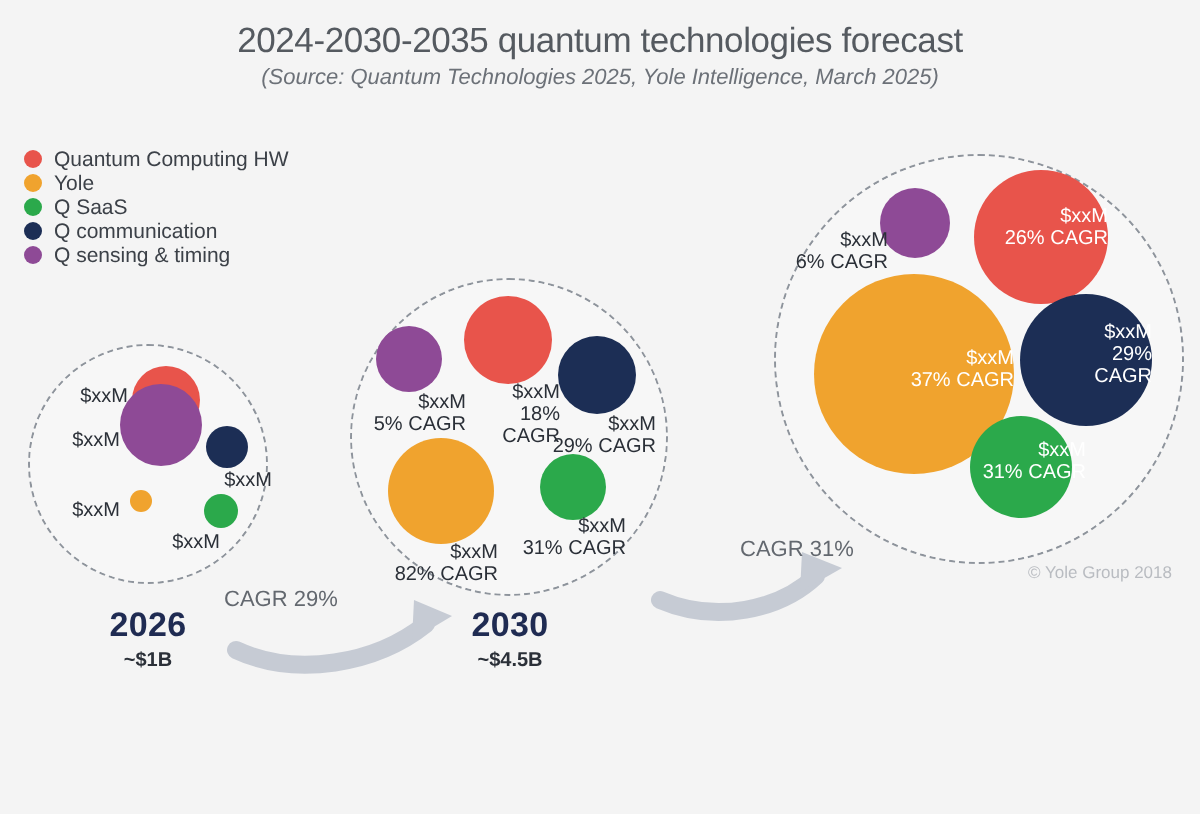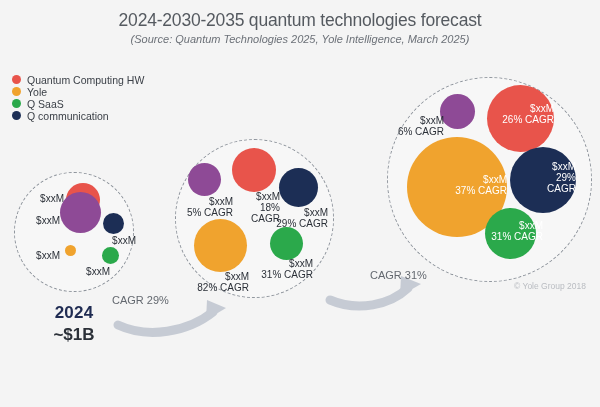--- a/index.html
+++ b/index.html
@@ -101,21 +101,21 @@
     text-align: center;
     width: 140px;
   }
   .year-label {
     font-size: 17px;
     font-weight: bold;
     color: #1f2b52;
     letter-spacing: 0.2px;
   }
   .year-value {
-    font-size: 17px;
+    font-size: 10px;
     font-weight: bold;
     color: #2b3038;
     margin-top: 2px;
   }
 
   
   .cagr-label {
     position: absolute;
     font-size: 11px;
     color: #63686f;
@@ -149,20 +149,24 @@
       <span class="legend-dot" style="background:#f0a32e"></span>
       <span class="legend-label">Yole</span>
     </div>
     <div class="legend-row">
       <span class="legend-dot" style="background:#2ba94b"></span>
       <span class="legend-label">Q SaaS</span>
     </div>
     <div class="legend-row">
       <span class="legend-dot" style="background:#1c2e55"></span>
       <span class="legend-label">Q communication</span>
+    </div>
+    <div class="legend-row">
+      <span class="legend-dot" style="background:#8e4a96"></span>
+      <span class="legend-label">Q sensing &amp; timing</span>
     </div>
   </div>
 
   <svg class="abs" style="left:0;top:0;width:600px;height:407px;pointer-events:none;">
 
     <g>
       <path d="M118 325 C 148 339, 188 332, 213 312" fill="none" stroke="#c6cbd4" stroke-width="9" stroke-linecap="round"></path>
       <polygon points="207,300 226,308 206,320" fill="#c6cbd4"></polygon>
     </g>
 
@@ -186,21 +190,21 @@
   <div class="bubble" style="left:103px; top:213px; width:21px; height:21px; background:#1c2e55;"></div>
   <div class="bubble-text" style="left:92px; top:236px; width:44px;">$xxM</div>
 
   <div class="bubble" style="left:65px; top:245px; width:11px; height:11px; background:#f0a32e;"></div>
   <div class="bubble-text" style="left:16px; top:251px; width:44px;">$xxM</div>
 
   <div class="bubble" style="left:102px; top:247px; width:17px; height:17px; background:#2ba94b;"></div>
   <div class="bubble-text" style="left:66px; top:267px; width:44px;">$xxM</div>
 
   <div class="year-block" style="left:4px; top:303px;">
-    <div class="year-label">2024</div>
+    <div class="year-label">2026</div>
     <div class="year-value">~$1B</div>
   </div>
 
   <div class="cluster-ring" style="left:175px; top:139px; width:159px; height:159px;"></div>
 
   <div class="bubble" style="left:232px; top:148px; width:44px; height:44px; background:#e8544b;"></div>
   <div class="bubble-text" style="left:228px; top:192px; width:52px;">$xxM
 18%
 CAGR</div>
 
@@ -214,20 +218,22 @@
 
   <div class="bubble" style="left:194px; top:219px; width:53px; height:53px; background:#f0a32e;"></div>
   <div class="bubble-text" style="left:192px; top:272px; width:57px;">$xxM
 82% CAGR</div>
 
   <div class="bubble" style="left:270px; top:227px; width:33px; height:33px; background:#2ba94b;"></div>
   <div class="bubble-text" style="left:253px; top:259px; width:60px;">$xxM
 31% CAGR</div>
 
   <div class="year-block" style="left:185px; top:303px;">
+    <div class="year-label">2030</div>
+    <div class="year-value">~$4.5B</div>
   </div>
 
   <div class="cluster-ring" style="left:387px; top:77px; width:205px; height:205px;"></div>
 
   <div class="bubble" style="left:487px; top:85px; width:67px; height:67px; background:#e8544b;"></div>
   <div class="bubble-text inside" style="left:487px; top:104px; width:67px;">$xxM
 26% CAGR</div>
 
   <div class="bubble" style="left:440px; top:94px; width:35px; height:35px; background:#8e4a96;"></div>
   <div class="bubble-text" style="left:391px; top:116px; width:53px;">$xxM

